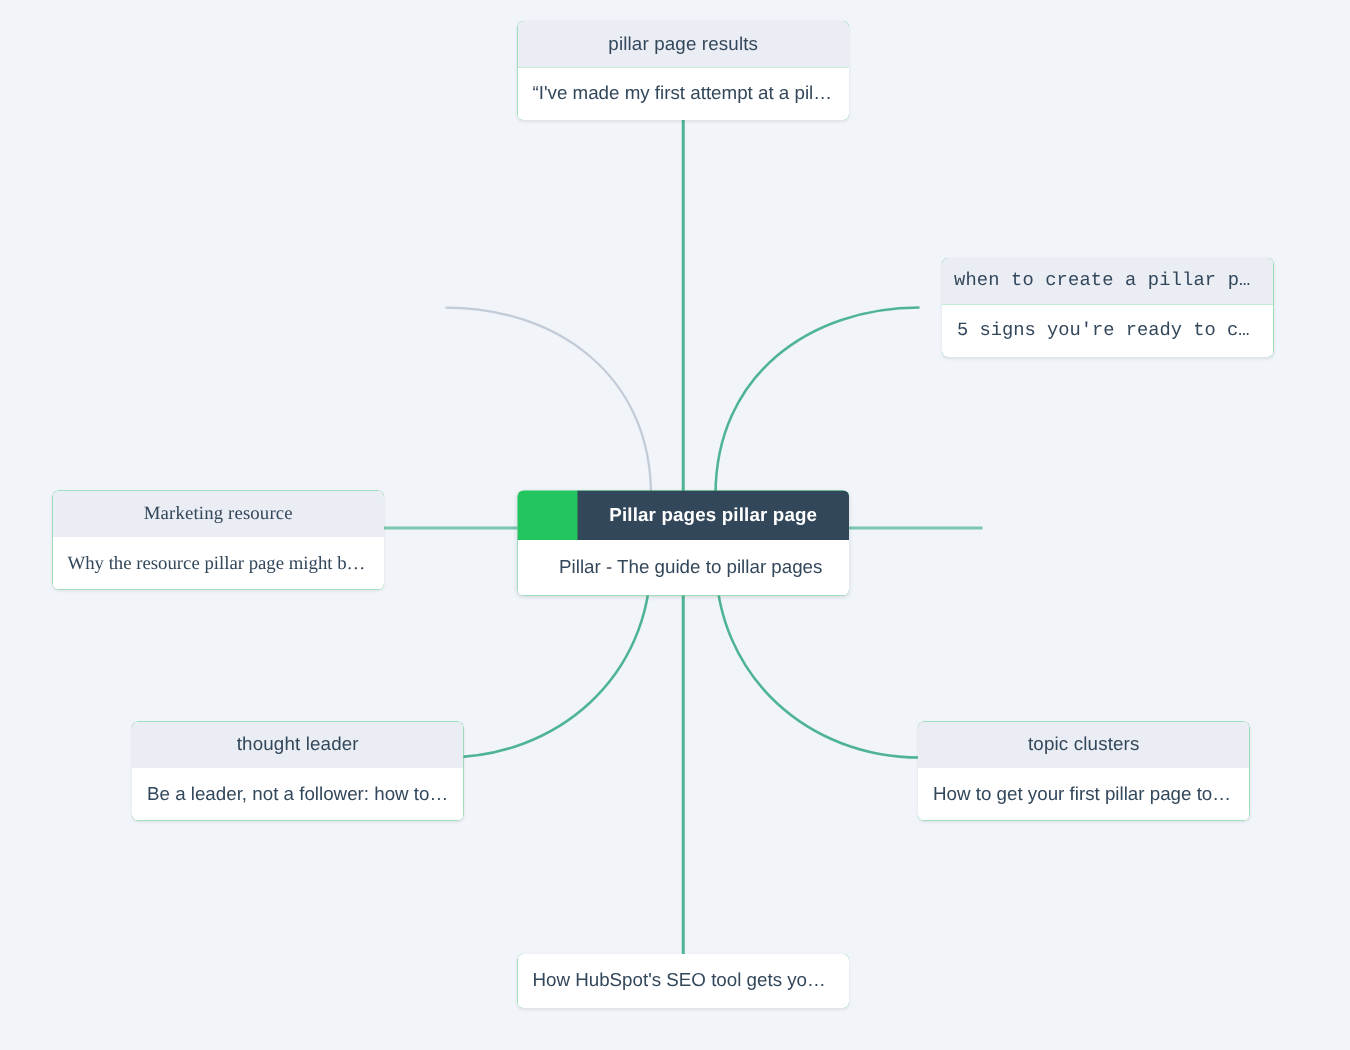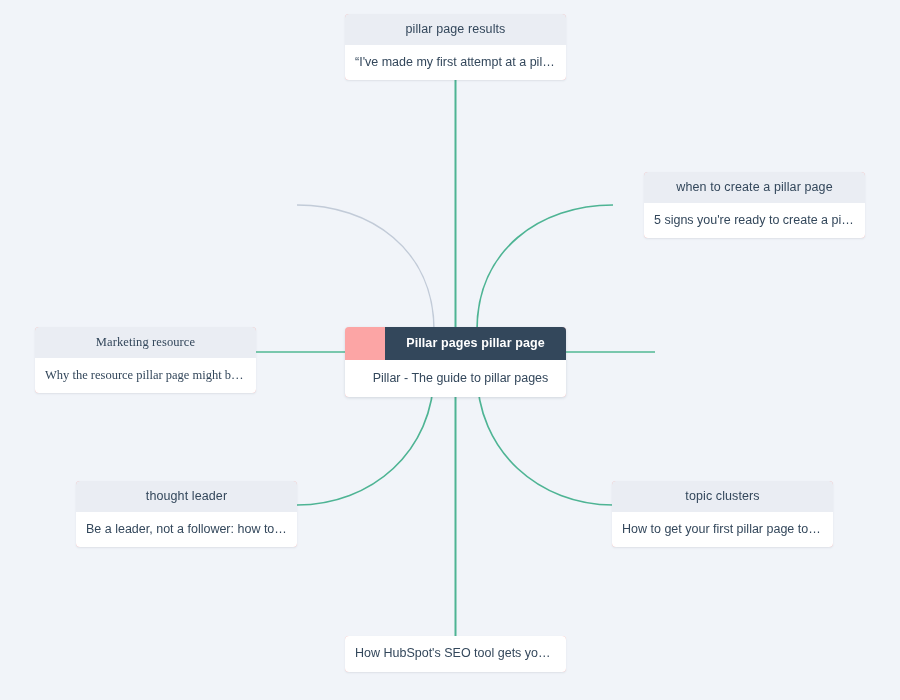--- a/index.html
+++ b/index.html
@@ -27,21 +27,21 @@
     height: 700px;
     pointer-events: none;
   }
 
   .node {
     position: absolute;
     width: 221px;
     border-radius: 4px;
     overflow: hidden;
     box-shadow: 0 1px 2px rgba(45, 62, 80, 0.10);
-    background: #fca5a5;
+    background: #22c55e;
   }
   .node .node-header {
     background: #eaedf3;
     color: #33475b;
     font-size: 12.5px;
     line-height: 1;
     text-align: center;
     padding: 9px 8px 9px 8px;
     letter-spacing: 0.1px;
     white-space: nowrap;
@@ -103,37 +103,37 @@
 
     <path d="M 434 330 C 434 250 371 205 297 205" fill="none" stroke="#c2cbd8" stroke-width="1.5"></path>
   </svg>
 
   <div class="node" style="left:345px; top:14px;">
     <div class="node-header">pillar page results</div>
     <div class="node-body">“I've made my first attempt at a pillar pa…</div>
   </div>
 
 
-  <div class="node" style="left:644px; top:172px;">
+  <div class="node" style="left:628px; top:172px;font-family:Liberation Mono, monospace;">
     <div class="node-header">when to create a pillar page</div>
     <div class="node-body">5 signs you're ready to create a pillar pa…</div>
   </div>
 
   <div class="node" style="left:35px; top:327px;font-family:Liberation Serif, serif;">
     <div class="node-header">Marketing resource</div>
     <div class="node-body">Why the resource pillar page might be …</div>
   </div>
 
   <div class="node center" style="left:345px; top:327px;">
     <div class="node-header">Pillar pages pillar page</div>
     <div class="node-body">Pillar - The guide to pillar pages</div>
   </div>
 
 
-  <div class="node" style="left:76px; top:481px;">
+  <div class="node" style="left:88px; top:481px;">
     <div class="node-header">thought leader</div>
     <div class="node-body">Be a leader, not a follower: how to use …</div>
   </div>
 
   <div class="node" style="left:612px; top:481px;">
     <div class="node-header">topic clusters</div>
     <div class="node-body">How to get your first pillar page to take …</div>
   </div>
 
   <div class="node" style="left:345px; top:636px;">

